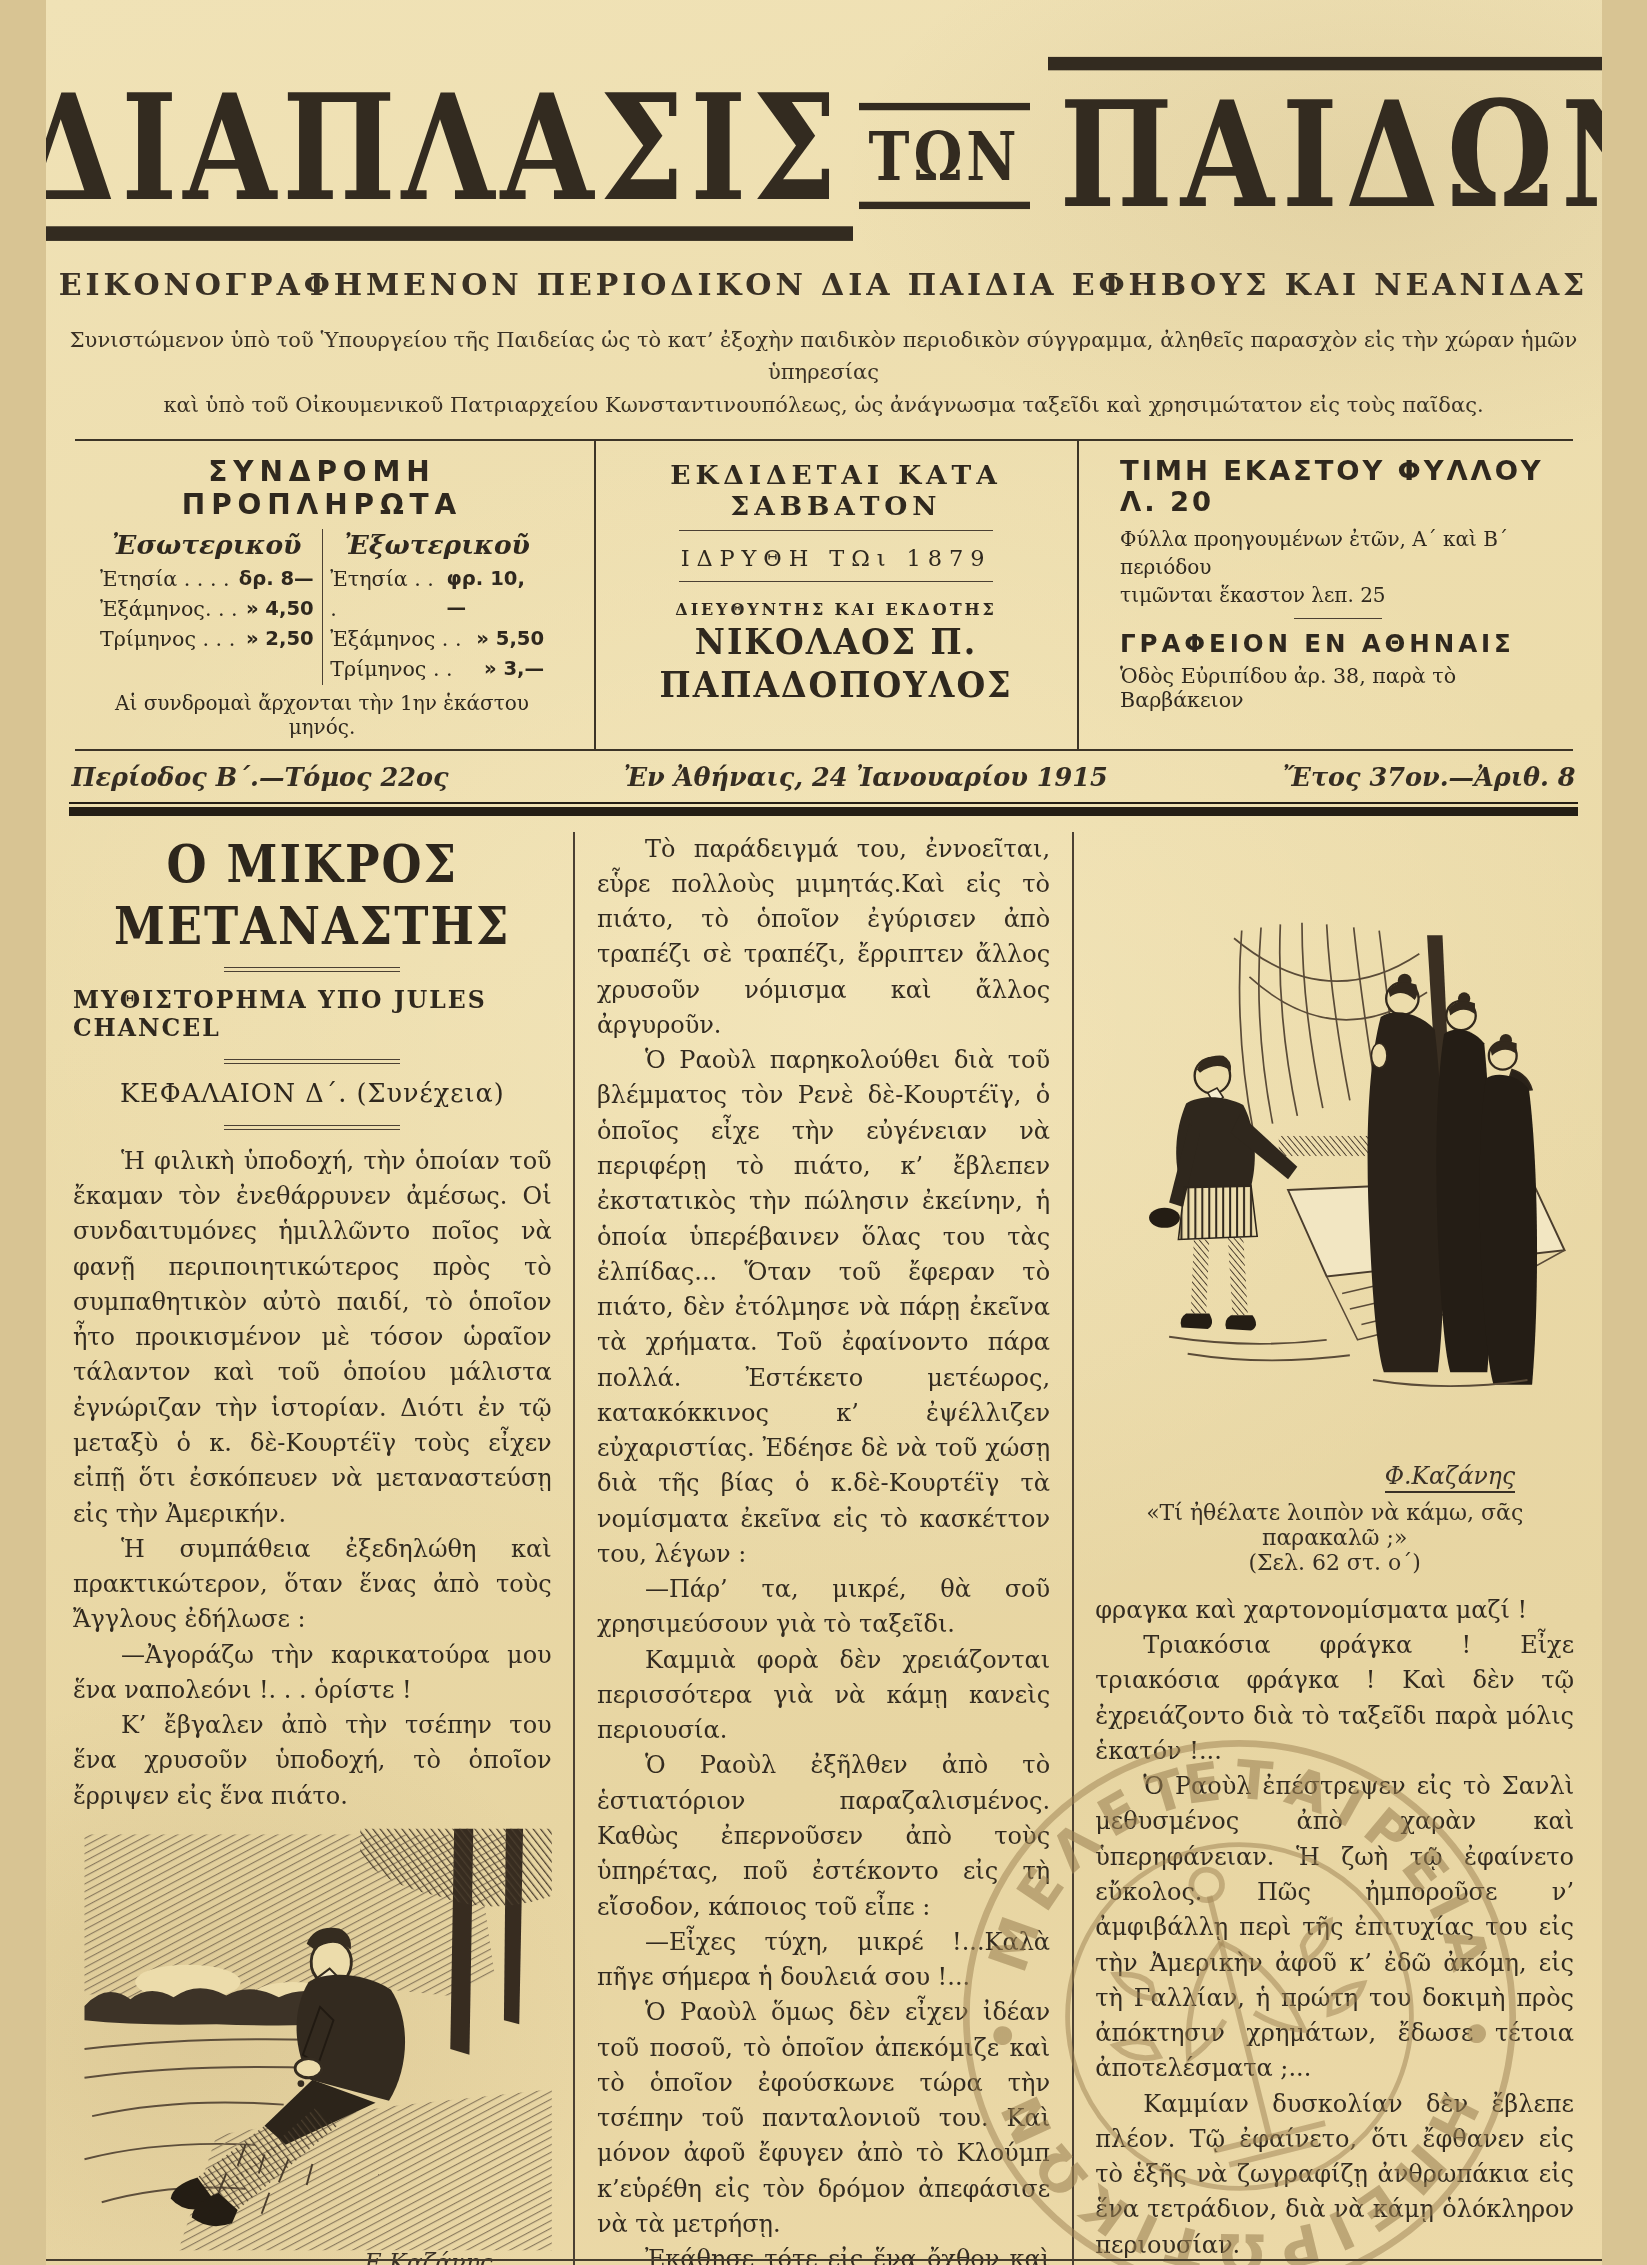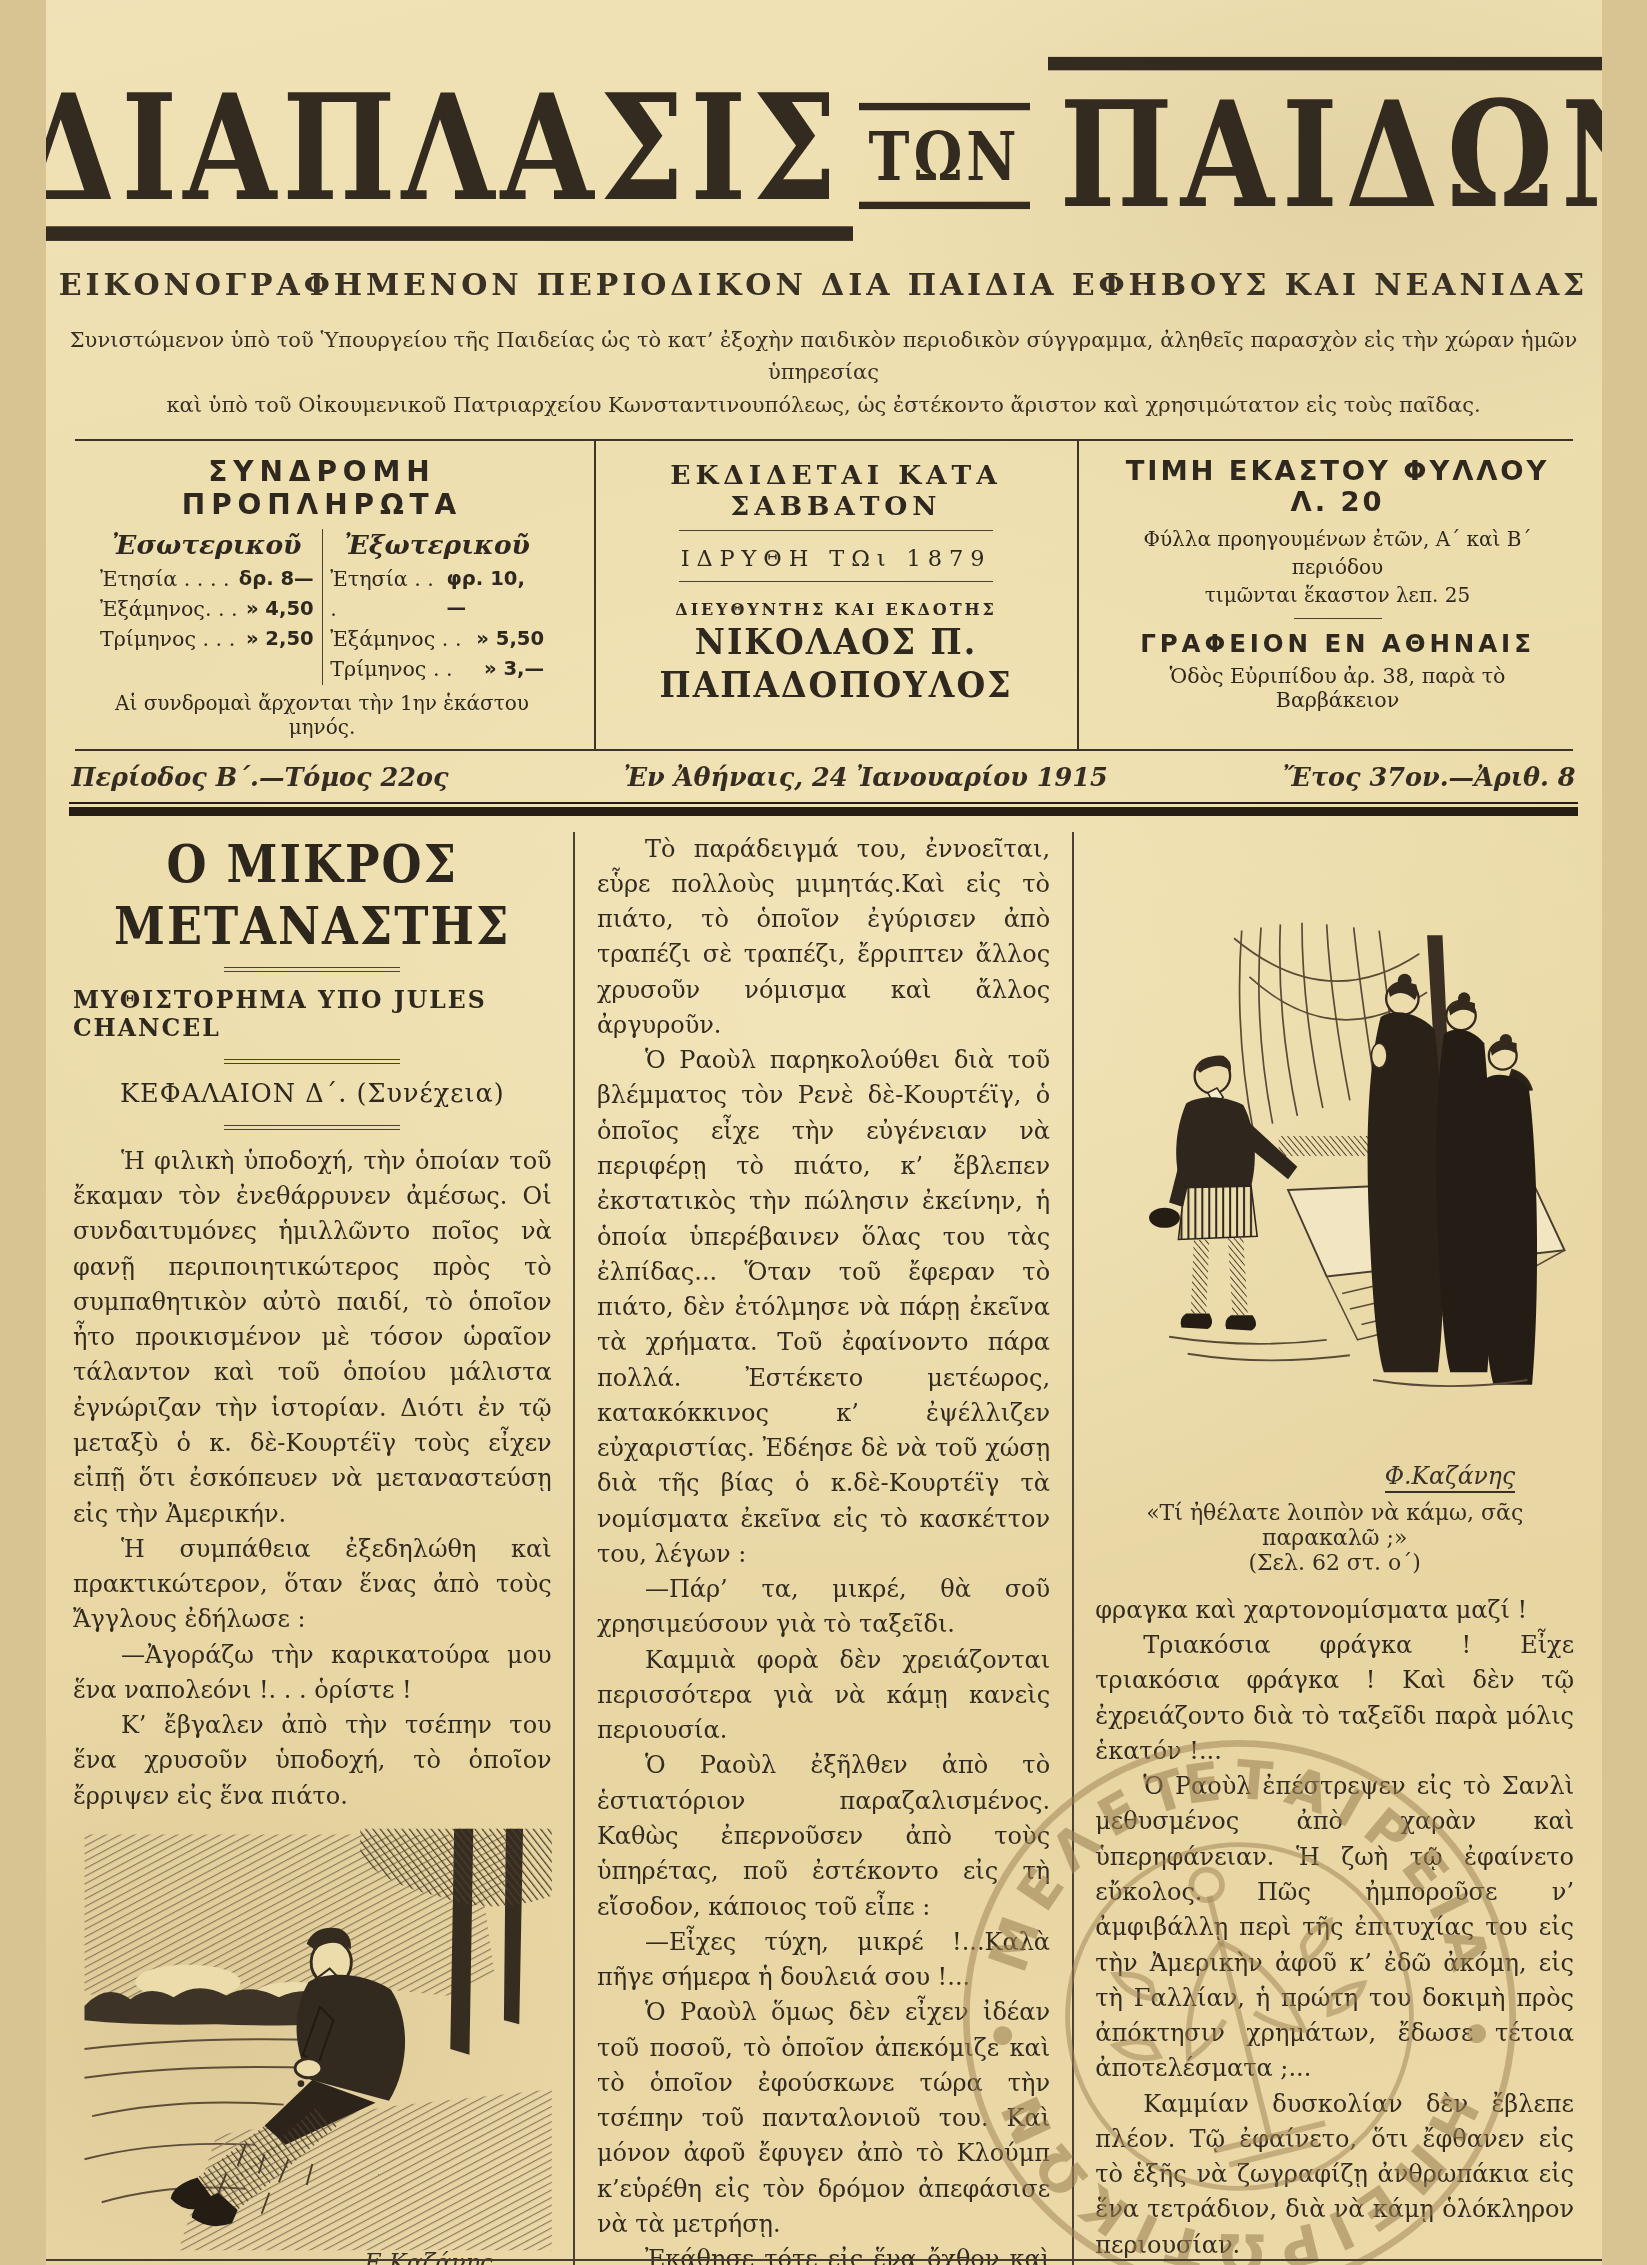--- a/index.html
+++ b/index.html
@@ -24,21 +24,21 @@
   .m-w3 { font-size:120px; line-height:.88; letter-spacing:7.8px; border-top:11.8px solid #332b20; padding:15.7px 7.8px 0 11.8px; margin-bottom:23.5px; }
 
   .subtitle { text-align:center; font-size:30px; font-weight:bold; letter-spacing:3.9px; margin-top:25.5px; color:#3a3125; }
   .endorse { text-align:center; font-size:21px; margin-top:21.6px; line-height:1.55; color:#3a3125; }
 
   
   .infobox { margin:17.6px 29px 0; border-top:2px solid #3c3427; border-bottom:2px solid #3c3427; display:flex;gap:24px; }
   .infobox .cell { padding:13.7px 17.6px 9.8px; }
   .cell-sub { flex:0 0 495px; }
   .cell-pub { flex:0 0 485px; border-left:2px solid #3c3427; border-right:2px solid #3c3427; text-align:center; }
-  .cell-price { flex:1; text-align:center; }
+  .cell-price { flex:1; }
   .sub-title { font-family:"DejaVu Sans", sans-serif; font-size:28px; font-weight:bold; letter-spacing:5.9px; text-align:center; }
   .sub-cols { display:flex; margin-top:7.8px; }
   .sub-col { flex:1; padding:0 7.8px; }
   .sub-col + .sub-col { border-left:1px solid #4b4033; }
   .sub-head { font-style:italic; font-weight:bold; font-size:26.5px; text-align:center; margin-bottom:5.9px; }
   .subrow { display:flex; justify-content:space-between; font-size:20.6px; line-height:1.45; }
   .subrow b { font-family:"DejaVu Sans", sans-serif; font-size:19.6px; }
   .sub-note { font-size:20px; text-align:center; margin-top:5.9px; }
   .pub1 { font-size:26.5px; font-weight:bold; letter-spacing:4.9px; margin-top:3.9px; }
   .pub2 { font-size:22.5px; letter-spacing:6.9px; margin-top:13.7px; }
@@ -91,21 +91,21 @@
     <span class="m-art">Η</span>
     <span class="m-w1">ΔΙΑΠΛΑΣΙΣ</span>
     <span class="m-w2">ΤΩΝ</span>
     <span class="m-w3">ΠΑΙΔΩΝ</span>
   </div>
 
   <div class="subtitle">ΕΙΚΟΝΟΓΡΑΦΗΜΕΝΟΝ  ΠΕΡΙΟΔΙΚΟΝ  ΔΙΑ  ΠΑΙΔΙΑ  ΕΦΗΒΟΥΣ  ΚΑΙ  ΝΕΑΝΙΔΑΣ</div>
 
   <div class="endorse">
     <div>Συνιστώμενον ὑπὸ τοῦ Ὑπουργείου τῆς Παιδείας ὡς τὸ κατ’ ἐξοχὴν παιδικὸν περιοδικὸν σύγγραμμα, ἀληθεῖς παρασχὸν εἰς τὴν χώραν ἡμῶν ὑπηρεσίας</div>
-    <div>καὶ ὑπὸ τοῦ Οἰκουμενικοῦ Πατριαρχείου Κωνσταντινουπόλεως, ὡς ἐστέκοντο ἄριστον καὶ χρησιμώτατον εἰς τοὺς παῖδας.</div>
+    <div>καὶ ὑπὸ τοῦ Οἰκουμενικοῦ Πατριαρχείου Κωνσταντινουπόλεως, ὡς ἀνάγνωσμα ταξεῖδι καὶ χρησιμώτατον εἰς τοὺς παῖδας.</div>
   </div>
 
   <div class="infobox">
     <div class="cell cell-sub">
       <div class="sub-title">ΣΥΝΔΡΟΜΗ  ΠΡΟΠΛΗΡΩΤΑ</div>
       <div class="sub-cols">
         <div class="sub-col">
           <div class="sub-head">Ἐσωτερικοῦ</div>
           <div class="subrow">
               <span>Ἐτησία . . . .</span>

